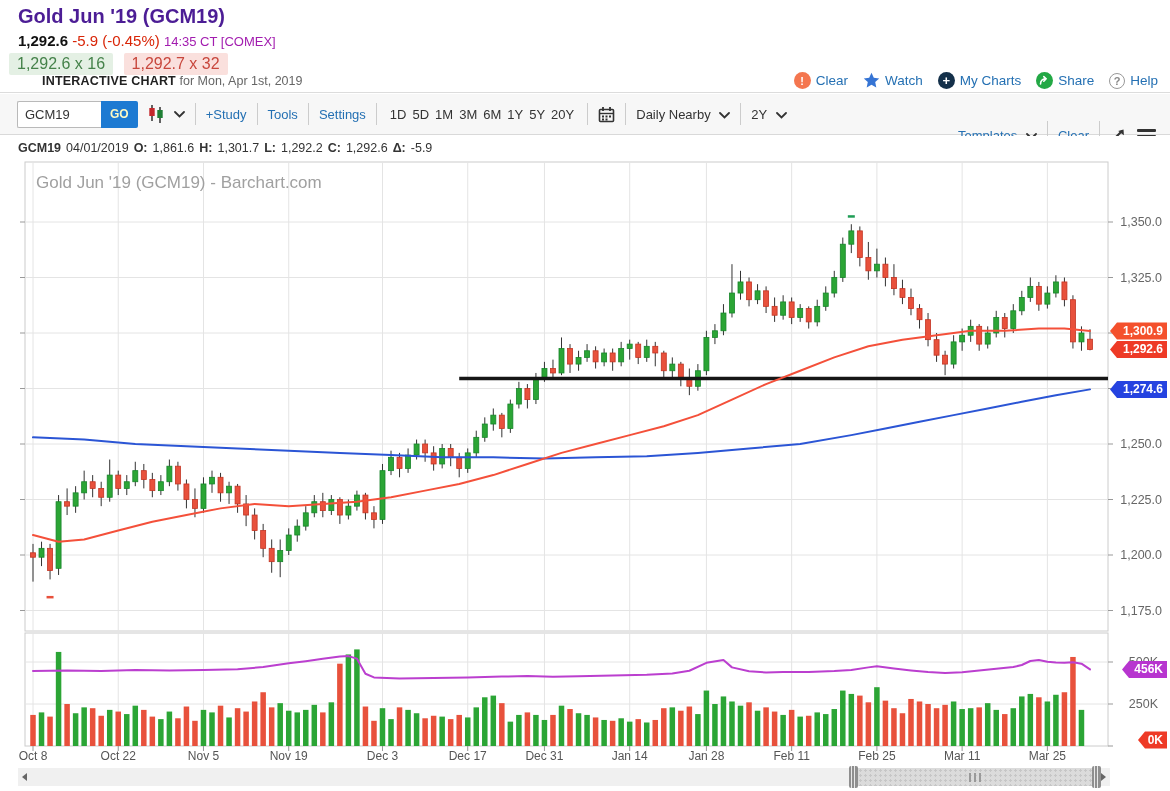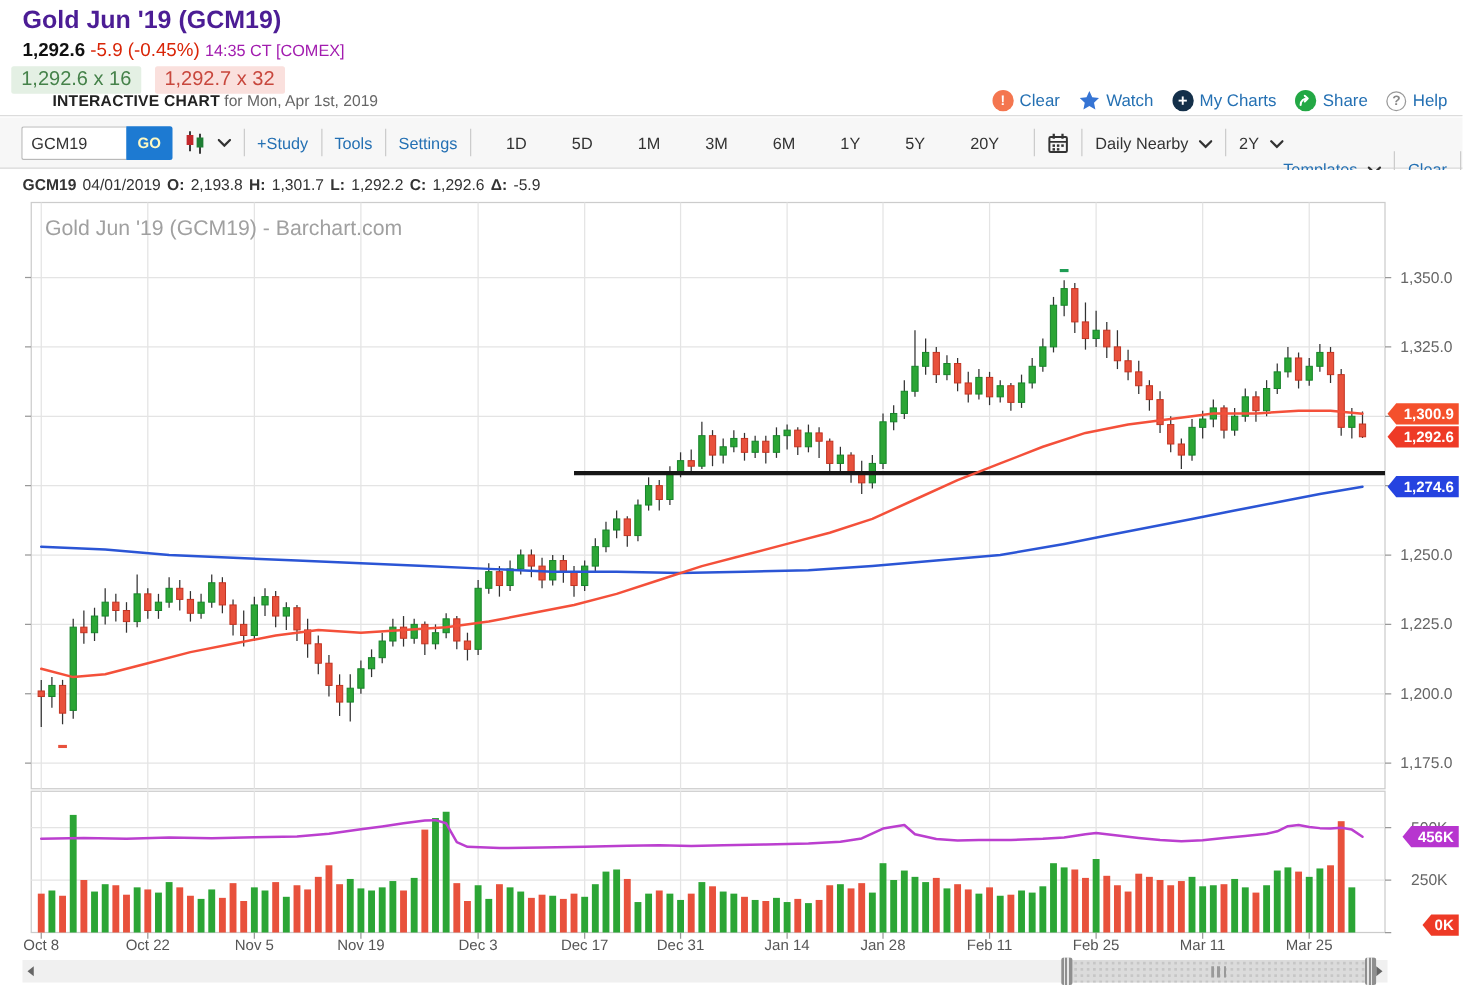--- a/index.html
+++ b/index.html
@@ -26,21 +26,21 @@
   .ci-share { background:#23a845; }
   .ci-help { background:#fff; border:1.5px solid #999; color:#888; width:16px; height:16px; font-size:11px; }
 
   
   .toolbar { position:absolute; top:94px; left:0; width:1170px; height:41px; background:#f7f7f7; border-bottom:1px solid #d9d9d9; display:flex; align-items:center; padding:0 14px 0 17px; font-size:13px; color:#333; }
   .sym-input { width:84px; height:27px; border:1px solid #b9b9b9; border-right:none; border-radius:2px 0 0 2px; padding:0 7px; font-size:13px; color:#333; font-family:"Liberation Sans",sans-serif; background:#fff; }
   .go-btn { height:27px; background:#1d7ad2; color:#fef9c3; font-weight:bold; font-size:12px; border:none; border-radius:0 2px 2px 0; padding:0 9px; cursor:pointer; }
   .tb-sep { width:1px; height:22px; background:#ccc; margin:0 10px; flex:none; }
   .tb-link { color:#2470b3; cursor:pointer; white-space:nowrap; }
   .tb-plain { color:#333; cursor:pointer; white-space:nowrap; }
-  .period { margin:0 18px; cursor:pointer; }
+  .period { margin:0 3px; cursor:pointer; }
   .chev { display:inline-block; margin-left:5px; }
   .tb-right { margin-left:auto; display:flex; align-items:flex-end;margin-top:36px; }
   .icon-btn { display:flex; align-items:center; cursor:pointer; }
   .burger { width:19px; height:14px; display:flex; flex-direction:column; justify-content:space-between; cursor:pointer; }
   .burger div { height:3px; background:#333; border-radius:1px; }
   .candle-ico { margin-left:9px; cursor:pointer; display:flex; align-items:center; }
 
   
   .quotebar { position:absolute; top:136px; left:0; width:1170px; height:24px; padding-left:18px; font-size:12.5px; color:#333; display:flex; align-items:center; gap:5px; background:#fff; }
   .qb-b { font-weight:bold; }
@@ -186,21 +186,21 @@
           <div></div>
           <div></div>
         </span>
     </span>
   </div>
 
   <div class="quotebar">
     <span class="qb-b">GCM19</span>
     <span>04/01/2019</span>
     <span class="qb-b">O:</span>
-      <span>2,193.8</span>
+      <span>1,861.6</span>
     <span class="qb-b">H:</span>
       <span>1,301.7</span>
     <span class="qb-b">L:</span>
       <span>1,292.2</span>
     <span class="qb-b">C:</span>
       <span>1,292.6</span>
     <span class="qb-b">Δ:</span>
       <span>-5.9</span>
   </div>
 

